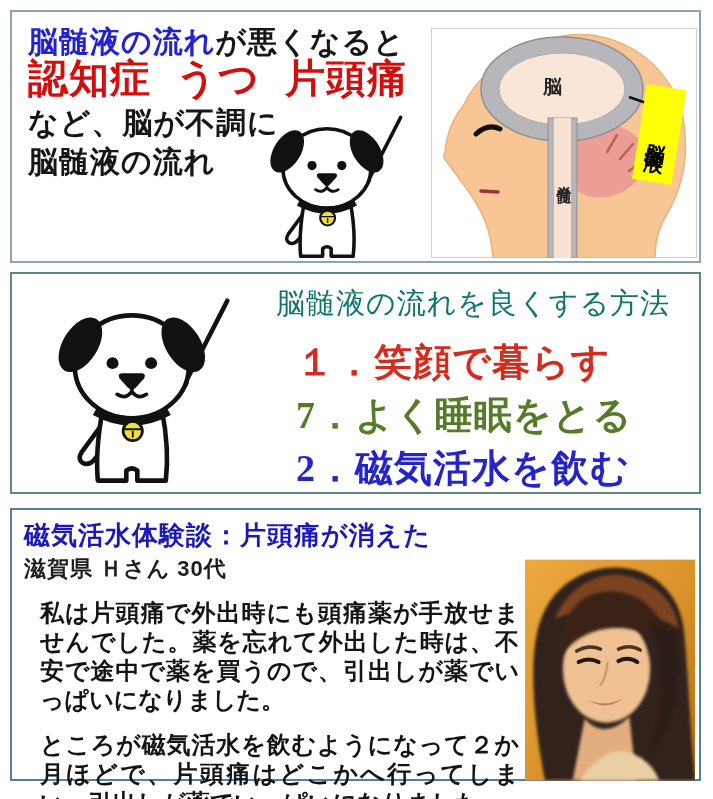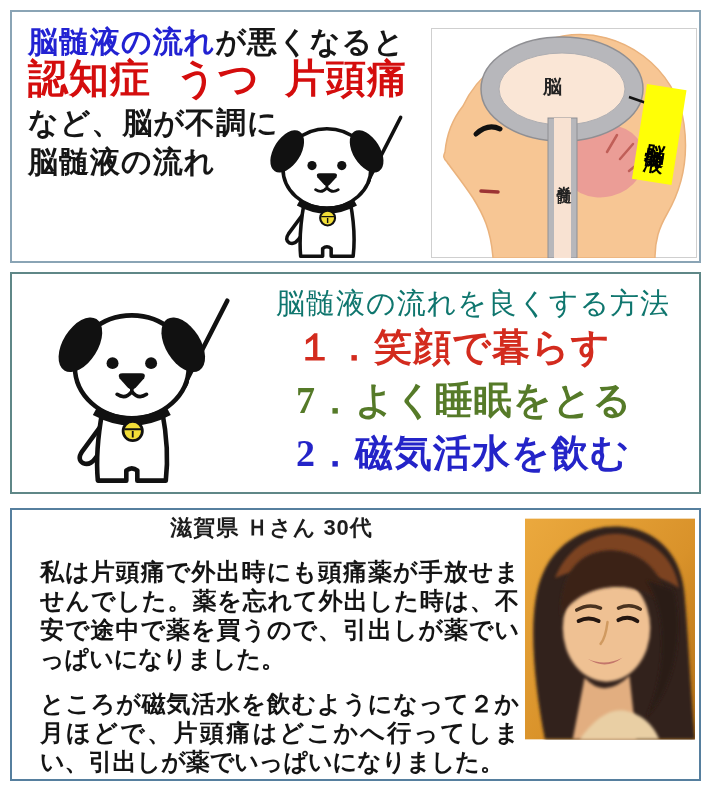--- a/index.html
+++ b/index.html
@@ -24,30 +24,30 @@
   .csf-tag{left:216px;top:56px;width:40px;height:96px;background:#ffff06;
            transform:rotate(9deg);transform-origin:top left;
            writing-mode:vertical-rl;text-orientation:upright;
            font-size:20px;font-weight:700;display:flex;align-items:center;
            justify-content:center;letter-spacing:4px;position:absolute;}
 
   
   .dog2{position:absolute;left:28px;top:12px;width:202px;height:202px;}
   .p2-title{position:absolute;left:244px;top:10px;font-family:"Liberation Serif",serif;
             font-size:29px;color:#0f766e;white-space:nowrap;letter-spacing:1px;margin-left:20px;}
-  .p2-items{position:absolute;left:284px;top:47px;font-family:"Liberation Serif",serif;
+  .p2-items{position:absolute;left:284px;top:62px;font-family:"Liberation Serif",serif;
             font-weight:700;font-size:38px;}
   .p2-item{line-height:53px;white-space:nowrap;letter-spacing:1px;}
 
   
   .panel3{padding:0;}
   .p3-inner{padding:4px 4px 0 12px;}
   .p3-title{font-size:26px;font-weight:700;margin:4px 0 2px 0;letter-spacing:1px;white-space:nowrap;}
   .photo{float:right;width:170px;height:222px;margin:4px 0 0 6px;}
-  .p3-attrib{text-align:center;font-size:22px;font-weight:600;color:#1d1d1d;
+  .p3-attrib{text-align:left;font-size:22px;font-weight:600;color:#1d1d1d;
              line-height:27px;margin:0;letter-spacing:1px;}
   .p3-body{font-size:24px;font-weight:600;color:#141414;line-height:29px;margin:0;
            text-align:justify;}
   .p3-body p{margin:16px;}
 </style>
 </head>
 <body>
 
 <div class="flyer">
 
@@ -124,20 +124,21 @@
     <div class="p2-title">脳髄液の流れを良くする方法</div>
     <div class="p2-items">
       <div class="p2-item" style="color: rgb(211, 43, 30);">１．笑顔で暮らす</div>
       <div class="p2-item" style="color: rgb(85, 122, 40);">7．よく睡眠をとる</div>
       <div class="p2-item" style="color: rgb(36, 36, 200);">2．磁気活水を飲む</div>
     </div>
   </div>
 
   <div class="panel panel3">
     <div class="p3-inner">
+      <div class="p3-title" style="color: rgb(26, 24, 187);">磁気活水体験談：片頭痛が消えた</div>
 
       <svg class="photo" viewBox="0 0 171 222">
         <defs>
           <linearGradient id="pbg" x1="0" y1="0" x2="1" y2="1">
             <stop offset="0" stop-color="#eba93e"></stop>
             <stop offset="0.55" stop-color="#d9922a"></stop>
             <stop offset="1" stop-color="#b06e15"></stop>
           </linearGradient>
           <filter id="soft" x="-20%" y="-20%" width="140%" height="140%">
             <feGaussianBlur stdDeviation="1.4"></feGaussianBlur>

